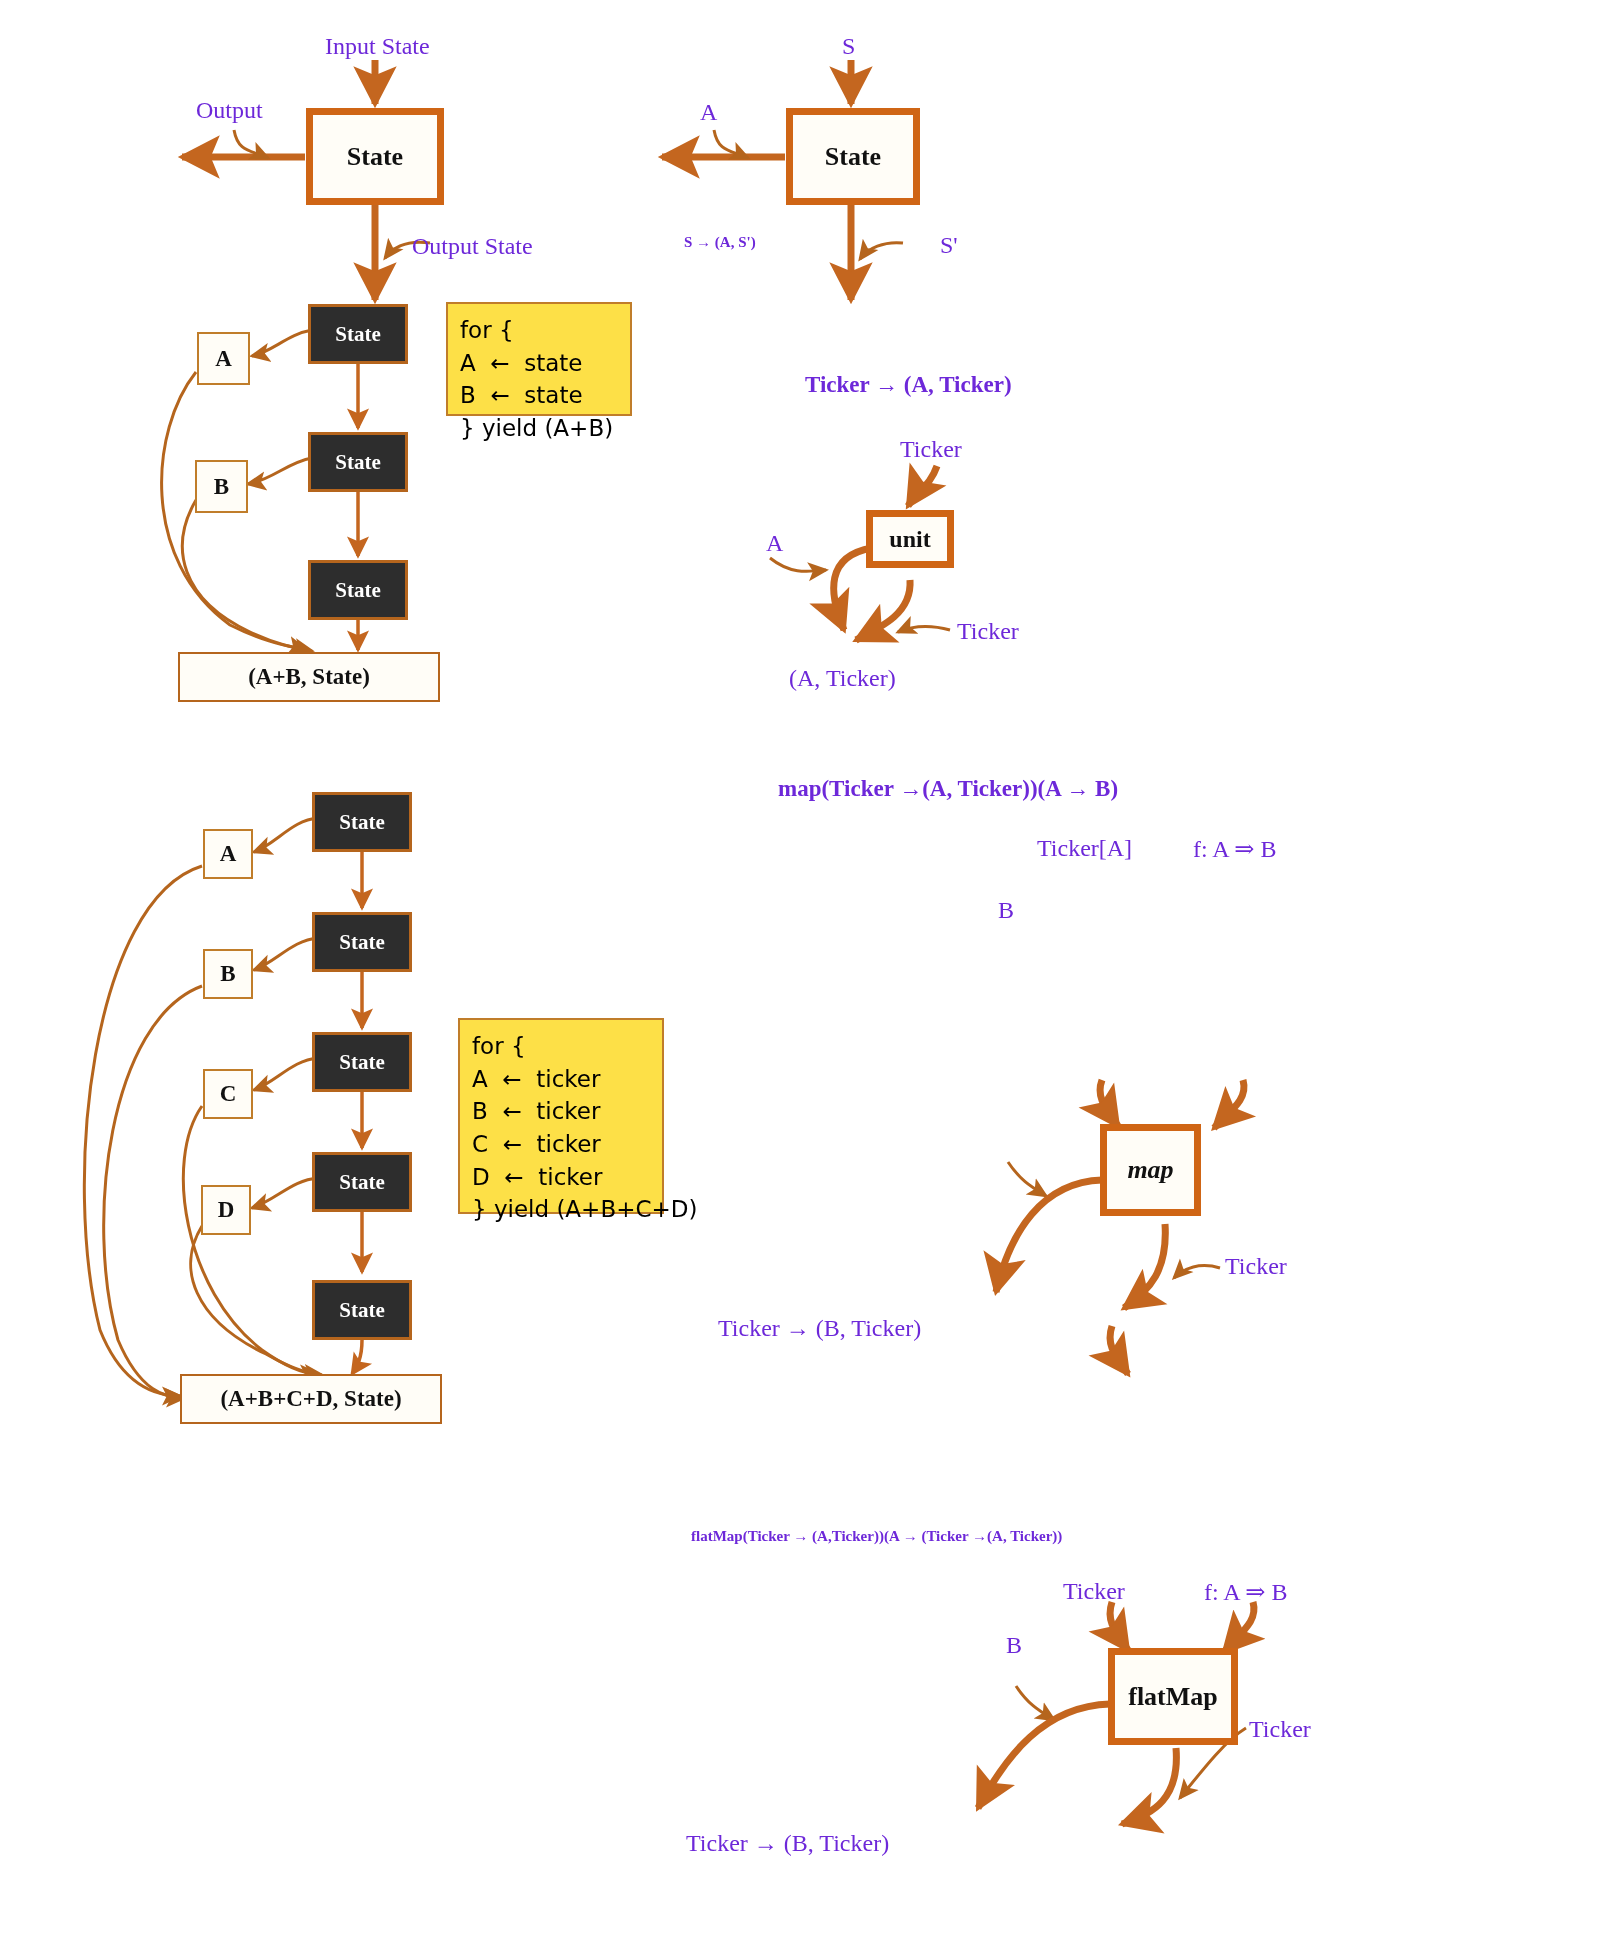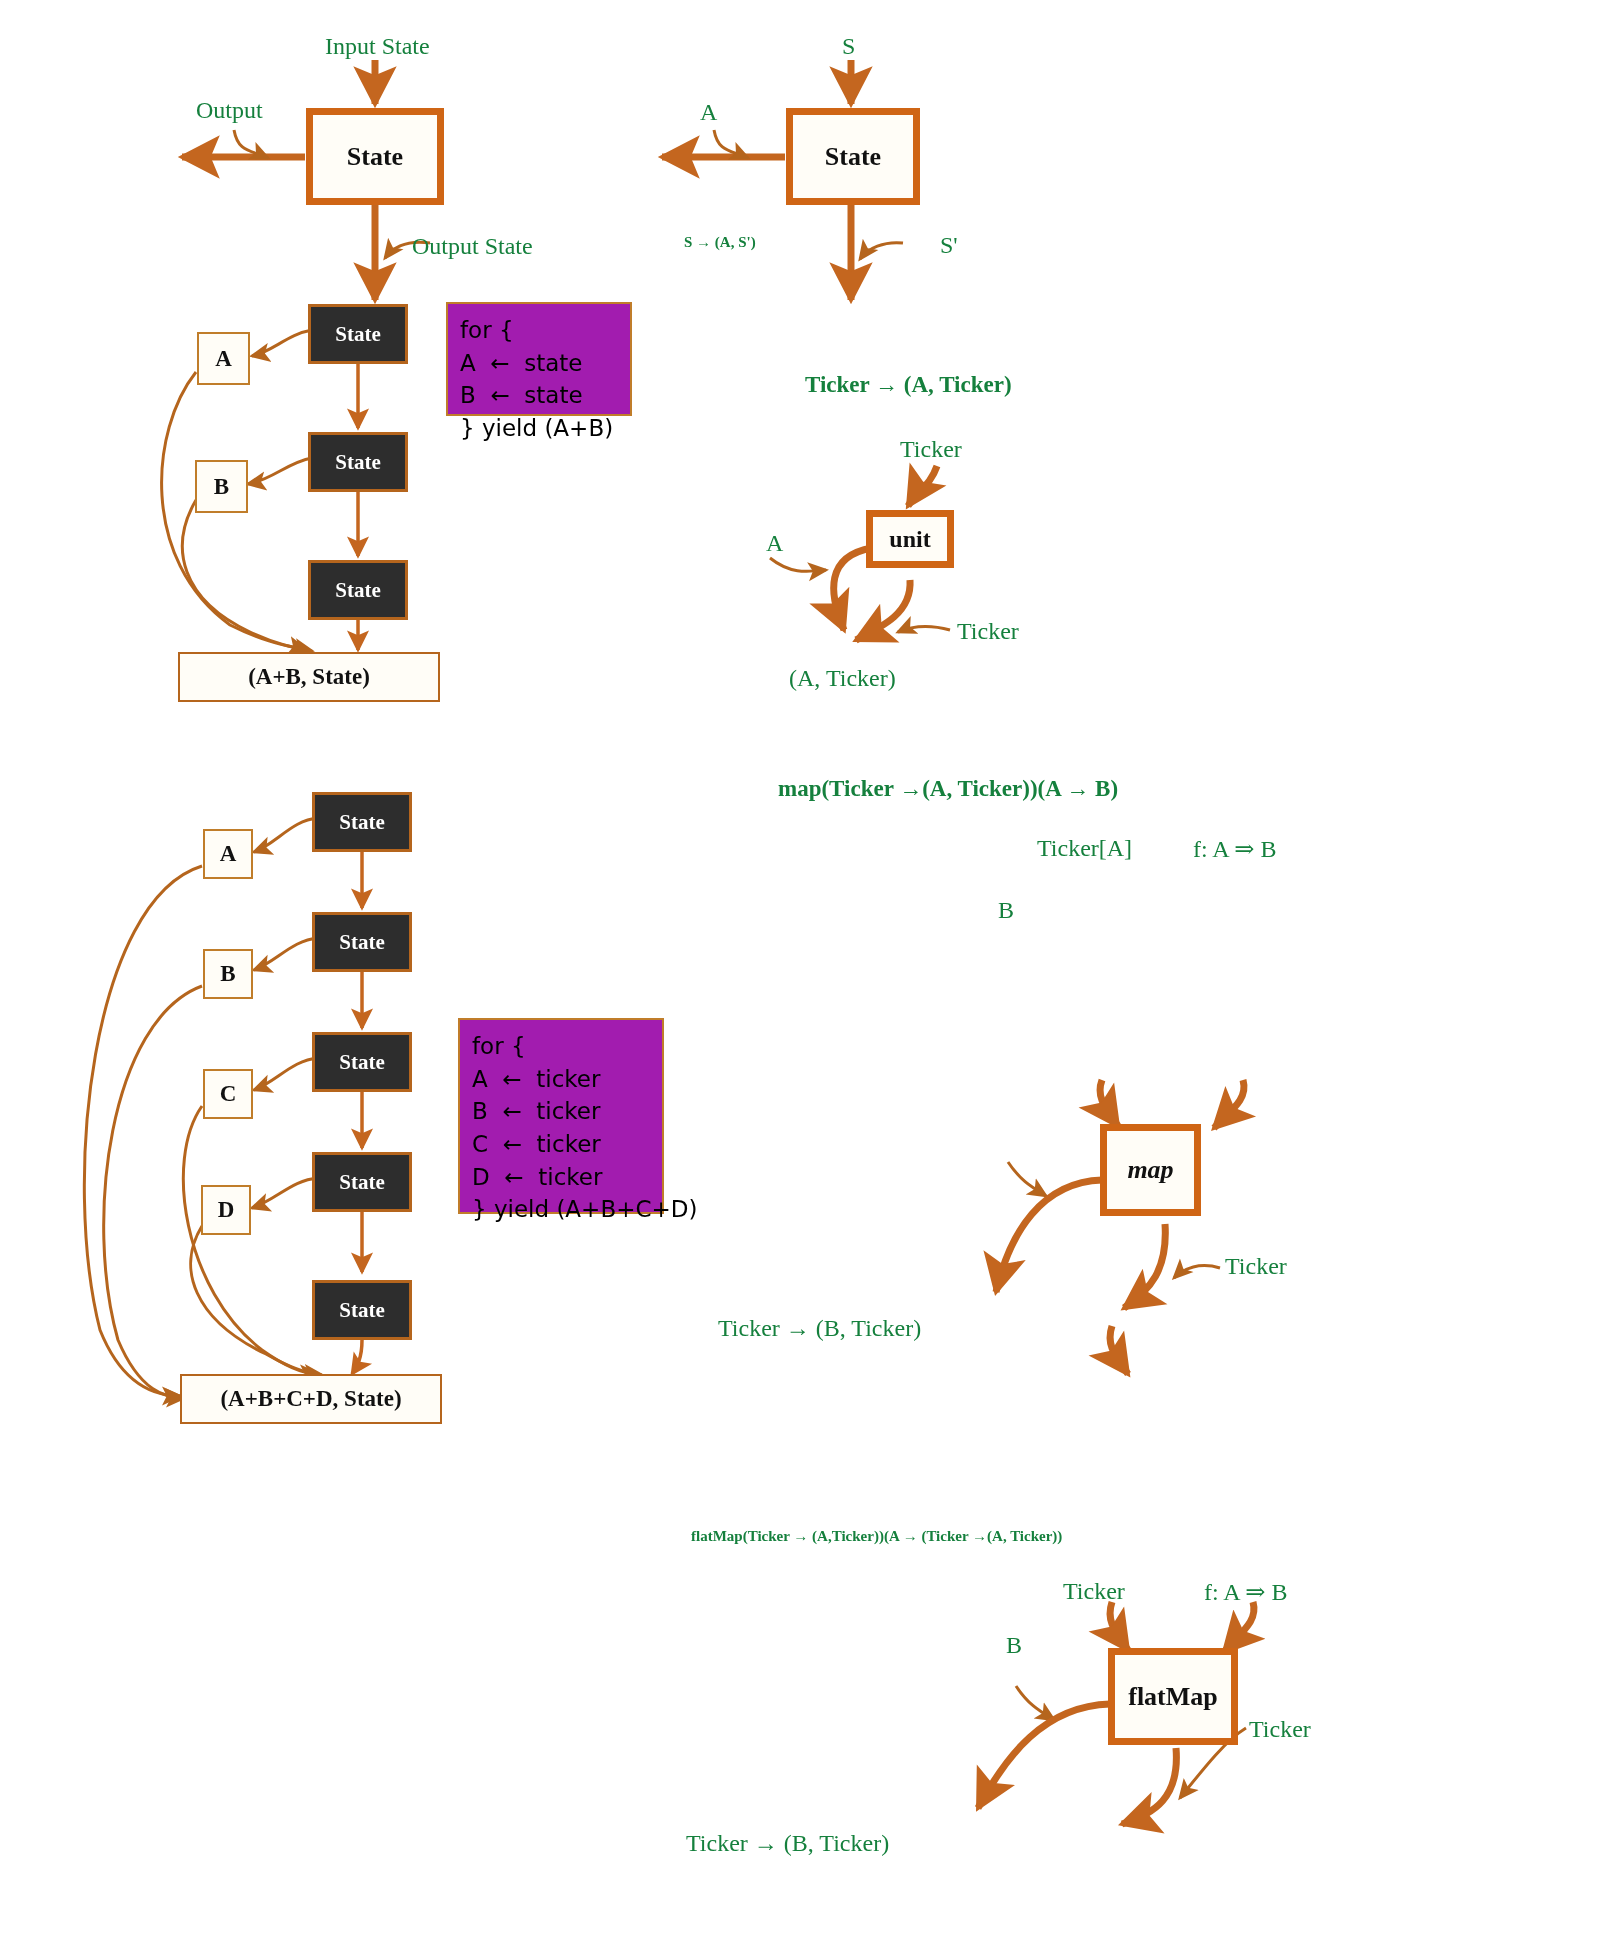--- a/index.html
+++ b/index.html
@@ -61,33 +61,33 @@
   .box-result {
     background: #fffdf7;
     border: 2.5px solid #b5651d;
     color: #111111;
     font-weight: bold;
   }
   
   .box-code {
     position: absolute;
     box-sizing: border-box;
-    background: #a21caf;
+    background: #fde047;
     border: 2.5px solid #c07d2a;
     font-family: "DejaVu Sans", sans-serif;
     color: #000000;
     white-space: pre;
     line-height: 1.42;
     padding: 10px 14px 10px 12px;
     text-align: left;
   }
   
   .label {
     position: absolute;
-    color: #15803d;
+    color: #6d28d9;
     white-space: nowrap;
   }
   .label.serif { font-family: "Liberation Serif", "DejaVu Serif", serif; }
   .label.bold  { font-weight: bold; }
 </style>
 </head>
 <body>
 
 <div class="canvas">
 

